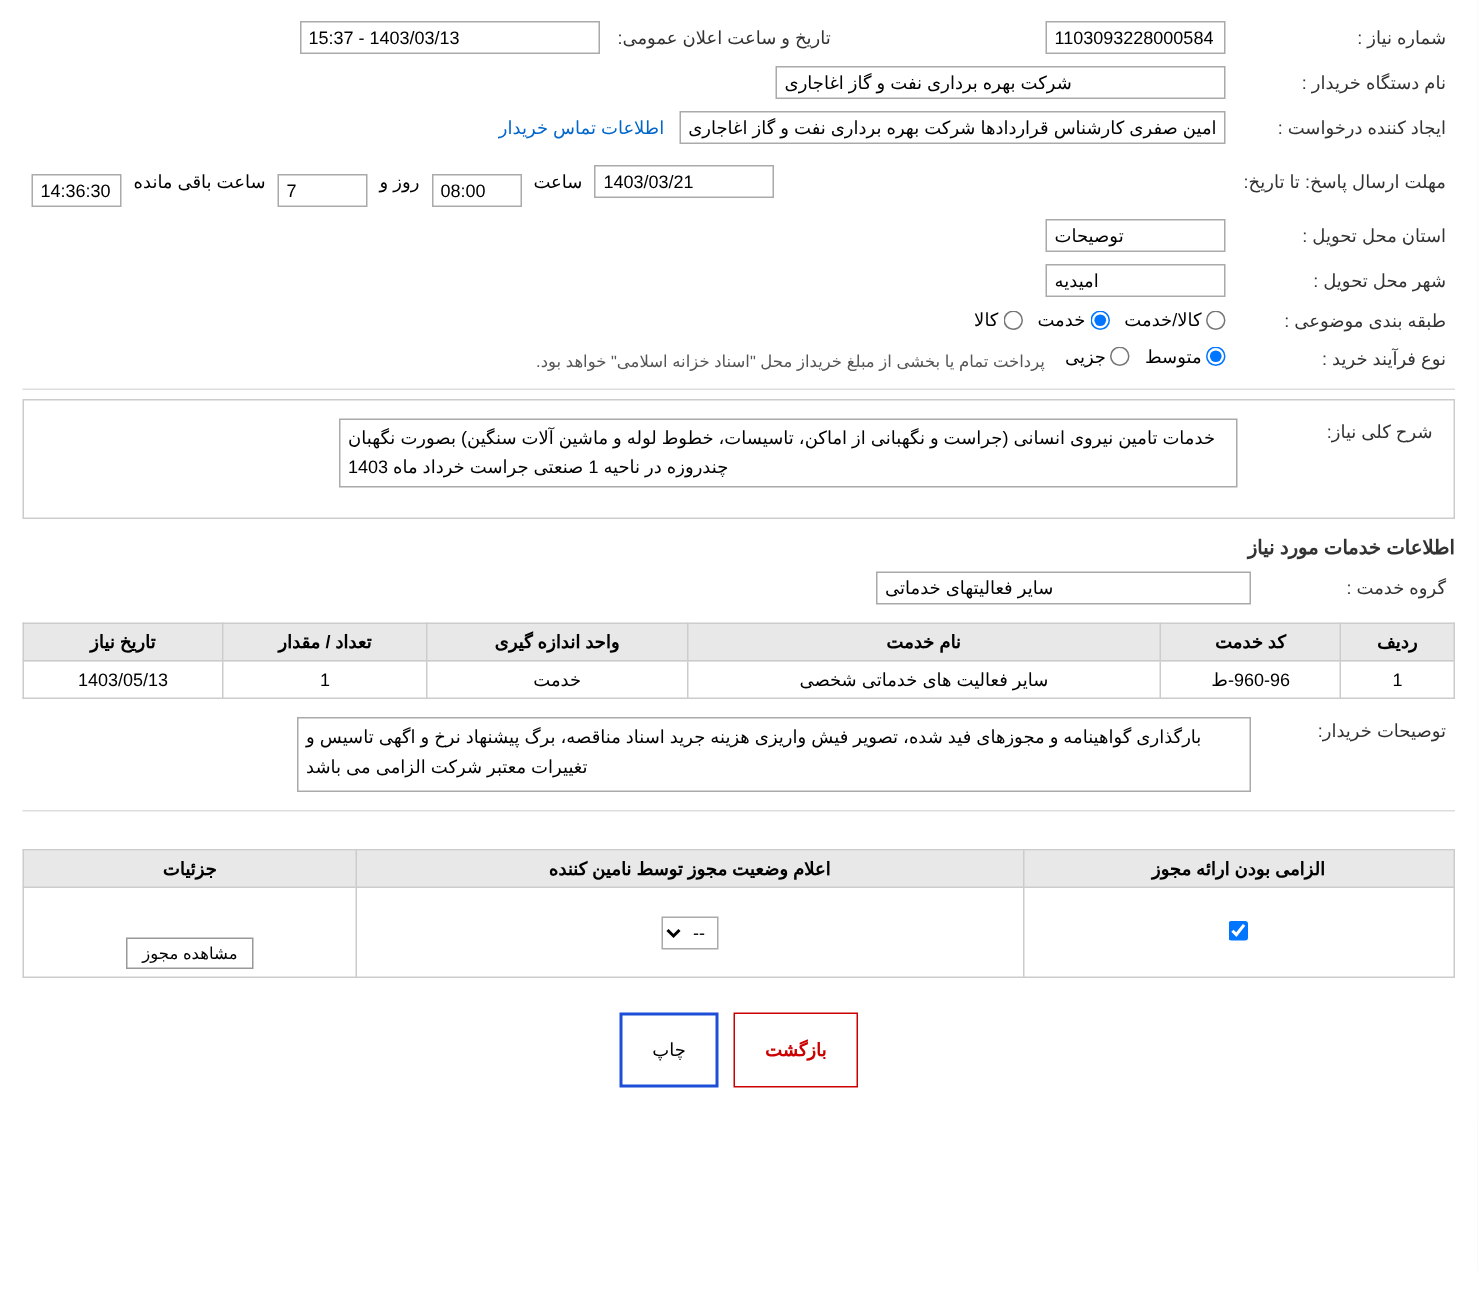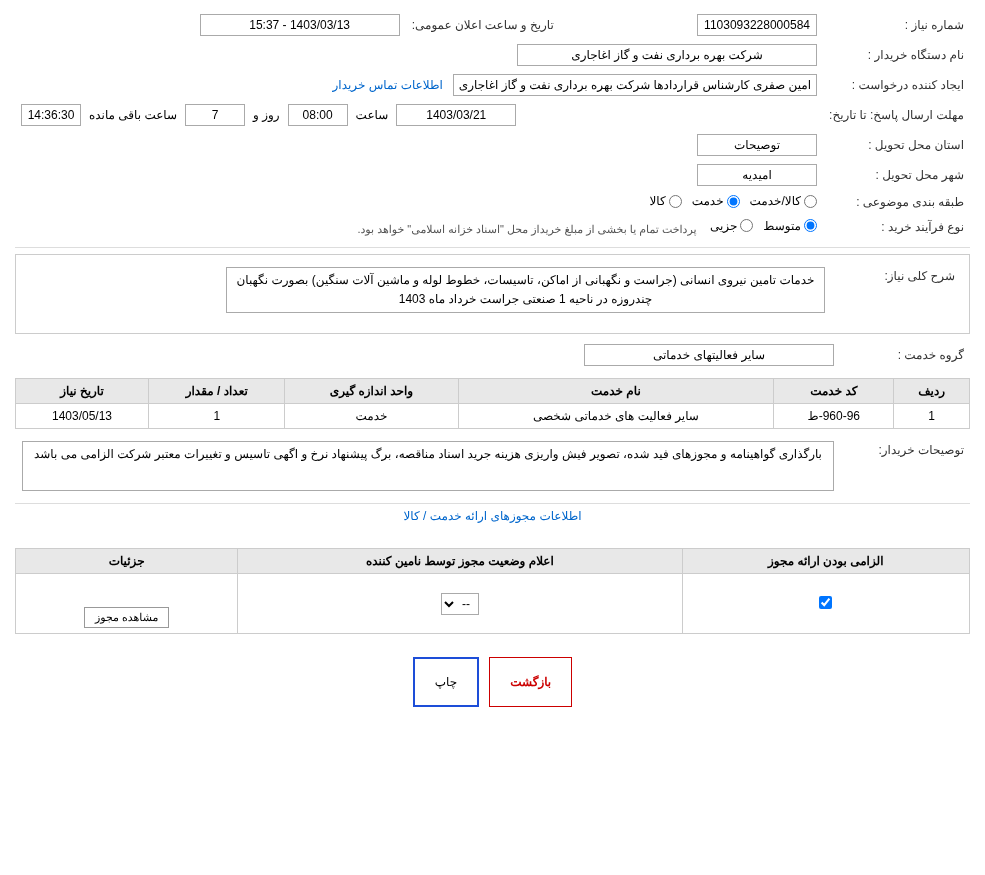--- a/index.html
+++ b/index.html
@@ -45,21 +45,21 @@
     }
     .value-cell {
       text-align: right;
     }
     .input-box {
       border: 1px solid #aaa;
       background: #fff;
       padding: 3px 5px;
       display: inline-block;
       min-width: 120px;
-      text-align: center;
+      text-align: left;
     }
     .input-wide {
       min-width: 300px;
     }
     .date-box {
       border: 1px solid #aaa;
       background: #fff;
       padding: 3px 5px;
       display: inline-block;
       min-width: 200px;
@@ -175,20 +175,21 @@
       align-items: center;
       gap: 8px;
       flex-direction: row-reverse;
     }
     .small-box {
       border: 1px solid #aaa;
       background: #fff;
       padding: 3px 5px;
       display: inline-block;
       min-width: 60px;
+      margin-top: 12px;
     }
     select.dropdown {
       border: 1px solid #aaa;
       background: #fff;
       padding: 2px 4px;
       font-size: 12px;
     }
   </style>
 </head>
 <body>
@@ -298,20 +299,21 @@
             <tr>
           <td class="label-cell" style="vertical-align:top; padding-top:6px;">شرح کلی نیاز:</td>
           <td>
             <div class="input-box" style="width:599px; min-height:40px; line-height:1.6;">خدمات تامین نیروی انسانی (جراست و نگهبانی از اماکن، تاسیسات، خطوط لوله و ماشین آلات سنگین) بصورت نگهبان چندروزه در ناحیه 1 صنعتی جراست خرداد ماه 1403</div>
           </td>
         </tr>
       </tbody>
         </table>
     </div>
 
+    <div class="section-title">اطلاعات خدمات مورد نیاز</div>
 
     <table class="section-table">
       <tbody>
           <tr>
         <td class="label-cell">گروه خدمت :</td>
         <td>
           <span class="input-box" style="min-width:250px;">سایر فعالیتهای خدماتی</span>
         </td>
       </tr>
     </tbody>
@@ -338,29 +340,28 @@
           <td>1403/05/13</td>
         </tr>
       </tbody>
     </table>
 
     <table class="section-table">
       <tbody>
           <tr>
         <td class="label-cell" style="vertical-align:top; padding-top:6px;">توصیحات خریدار:</td>
         <td>
-          <div class="input-box" style="width:812px; min-height:50px; line-height:1.6;">بارگذاری گواهینامه و مجوزهای فید شده، تصویر فیش واریزی هزینه جرید اسناد مناقصه، برگ پیشنهاد نرخ و اگهی تاسیس و تغییرات معتبر شرکت الزامی می باشد</div>
+          <div class="input-box" style="width:636px; min-height:50px; line-height:1.6;">بارگذاری گواهینامه و مجوزهای فید شده، تصویر فیش واریزی هزینه جرید اسناد مناقصه، برگ پیشنهاد نرخ و اگهی تاسیس و تغییرات معتبر شرکت الزامی می باشد</div>
         </td>
       </tr>
     </tbody>
       </table>
 
     <div class="section-divider"></div>
 
-    <a href="#" class="permits-link">اطلاعات مجوزهای ارائه خدمت / کالا</a>
 
     <div style="height:20px;"></div>
 
     <table class="permits-table">
       <thead>
         <tr>
           <th>الزامی بودن ارائه مجوز</th>
           <th>اعلام وضعیت مجوز توسط نامین کننده</th>
           <th>جزئیات</th>
         </tr>

